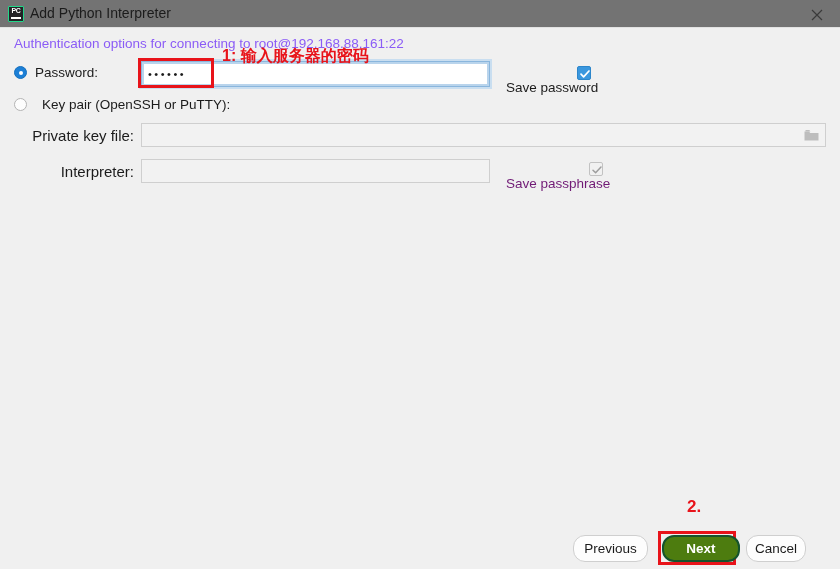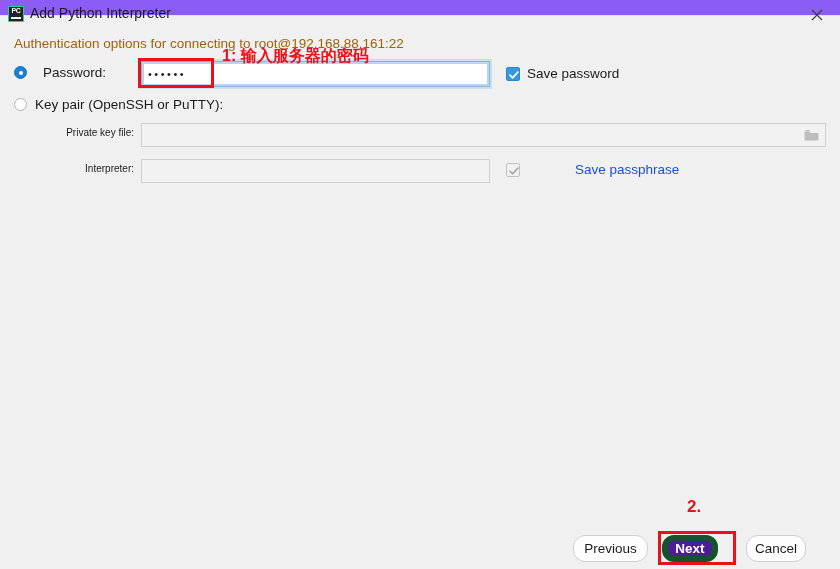--- a/index.html
+++ b/index.html
@@ -15,22 +15,22 @@
     color: #1a1a1a;
     overflow: hidden;
     position: relative;
   }
 
   
   #titlebar {
     position: absolute;
     left: 0; top: 0;
     width: 840px;
-    height: 16px;
-    background: #8b5cf6;
+    height: 28px;
+    background: #737373;
     border-bottom: 1px solid #e2e2e2;
     box-sizing: border-box;
   }
   #app-icon {
     position: absolute;
     left: 8px; top: 6px;
     width: 16px; height: 16px;
     background: #222226;
     border: 1px solid #21d789;
     box-sizing: border-box;
@@ -69,21 +69,21 @@
   #close-button svg {
     position: absolute;
     left: 17px; top: 9px;
   }
 
   
   #auth-header {
     position: absolute;
     left: 14px; top: 36px;
     font-size: 13.5px;
-    color: #a16207;
+    color: #8b5cf6;
     white-space: nowrap;
   }
 
   
   .radio-row {
     position: absolute;
     display: flex;
     align-items: center;
     white-space: nowrap;
   }
@@ -106,27 +106,27 @@
     width: 4px; height: 4px;
     border-radius: 50%;
     background: #ffffff;
   }
   .radio.off {
     background: #fdfdfd;
     border: 1px solid #b4b4b4;
   }
   .radio-label { font-size: 13.5px; color: #1b1b1b; }
 
-  #row-password { left: 14px; top: 65px; gap: 8px; }
-  #row-keypair  { left: 14px; top: 97px; }
+  #row-password { left: 14px; top: 65px; }
+  #row-keypair  { left: 14px; top: 97px; gap: 7px; }
 
   
   .field-label {
     position: absolute;
-    font-size: 10px;
+    font-size: 15px;
     color: #1b1b1b;
     white-space: nowrap;
     text-align: right;
   }
   #label-private-key { left: 0px; top: 127px; width: 134px; }
   #label-passphrase  { left: 0px; top: 163px; width: 134px; }
 
   
   .text-input {
     position: absolute;
@@ -174,34 +174,35 @@
     background: #f2f2f2;
     border: 1px solid #cfcfcf;
   }
 
   
   .check-row {
     position: absolute;
     display: flex;
     align-items: flex-end;
     white-space: nowrap;
+    flex-direction: column;
   }
   .checkbox {
     width: 14px; height: 14px;
     box-sizing: border-box;
     flex: none;
     margin-right: 7px;
     position: relative;
     border-radius: 2px;
   }
   .checkbox.on { background: #3a97de; border: 1px solid #2c86cb; }
   .checkbox.disabled { background: #f1f1f1; border: 1px solid #c2c2c2; }
   .checkbox svg { position: absolute; left: 1px; top: 1px; }
   .check-label { font-size: 13.5px; color: #1b1b1b; }
-  .check-label.disabled { color: #1d4ed8; margin-left: 48px; }
+  .check-label.disabled { color: #701a75; }
 
   #row-save-password  { left: 506px; top: 66px; }
   #row-save-passphrase{ left: 506px; top: 162px; }
 
   
   .annot-box {
     position: absolute;
     border: 3px solid #e8131a;
     box-sizing: border-box;
     pointer-events: none;
@@ -237,23 +238,23 @@
     justify-content: center;
     cursor: default;
   }
   .dlg-button.normal {
     background: #fdfdfd;
     border: 1px solid #cfcfcf;
     color: #1b1b1b;
   }
   #btn-previous { left: 573px; top: 535px; width: 75px; }
   #btn-next {
-    left: 662px; top: 535px; width: 56px;
-    background: #4c1d95;
-    border: 6px solid #14532d;
+    left: 662px; top: 535px; width: 78px;
+    background: #4d7c0f;
+    border: 2px solid #14532d;
     color: #ffffff;
     font-weight: bold;
   }
   #btn-cancel  { left: 746px; top: 535px; width: 60px; }
 </style>
 </head>
 <body>
 
 <div id="titlebar">
   <div id="app-icon">

